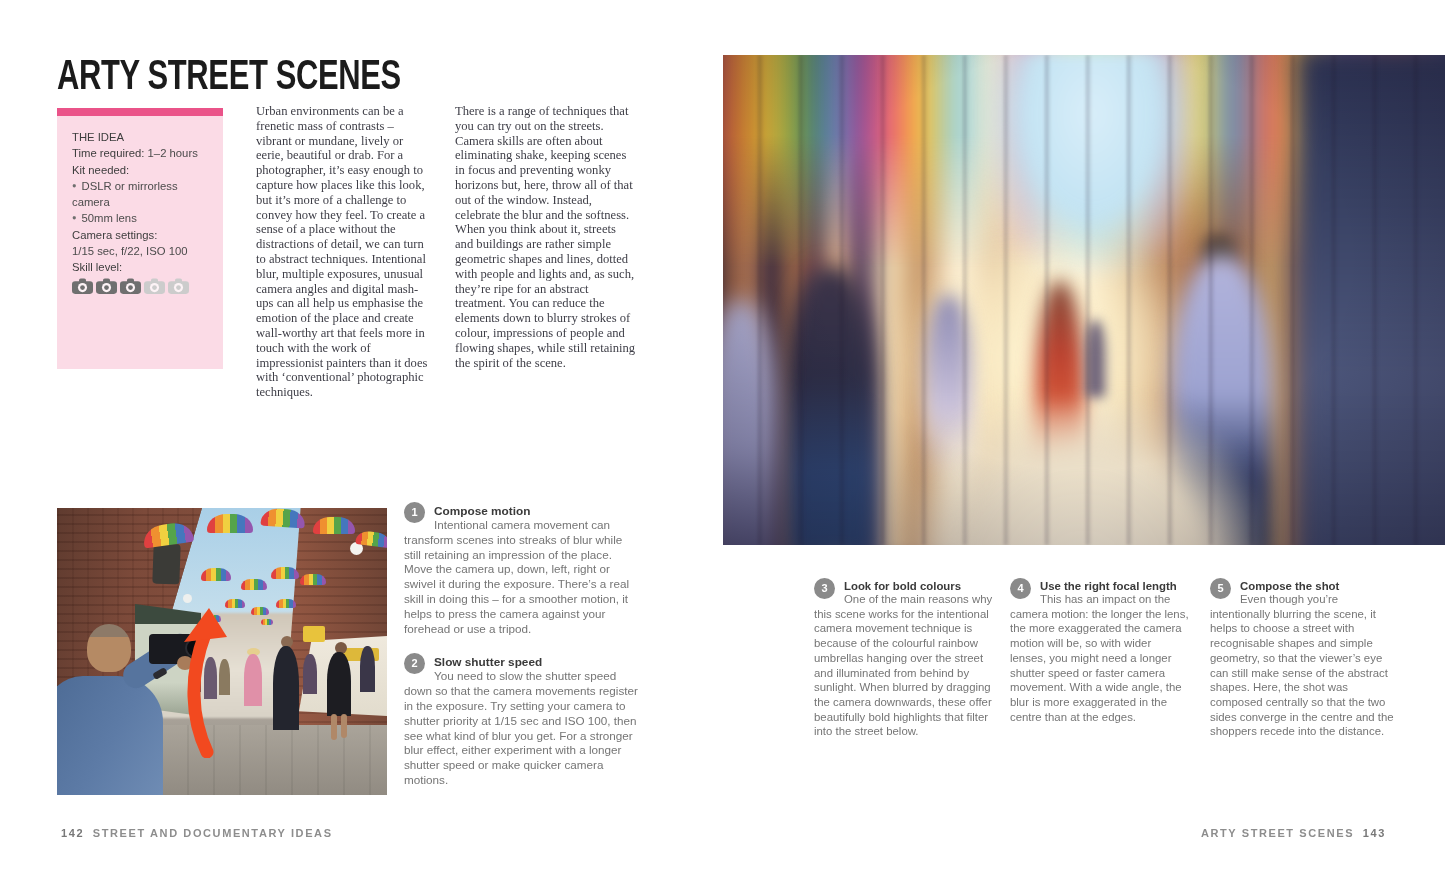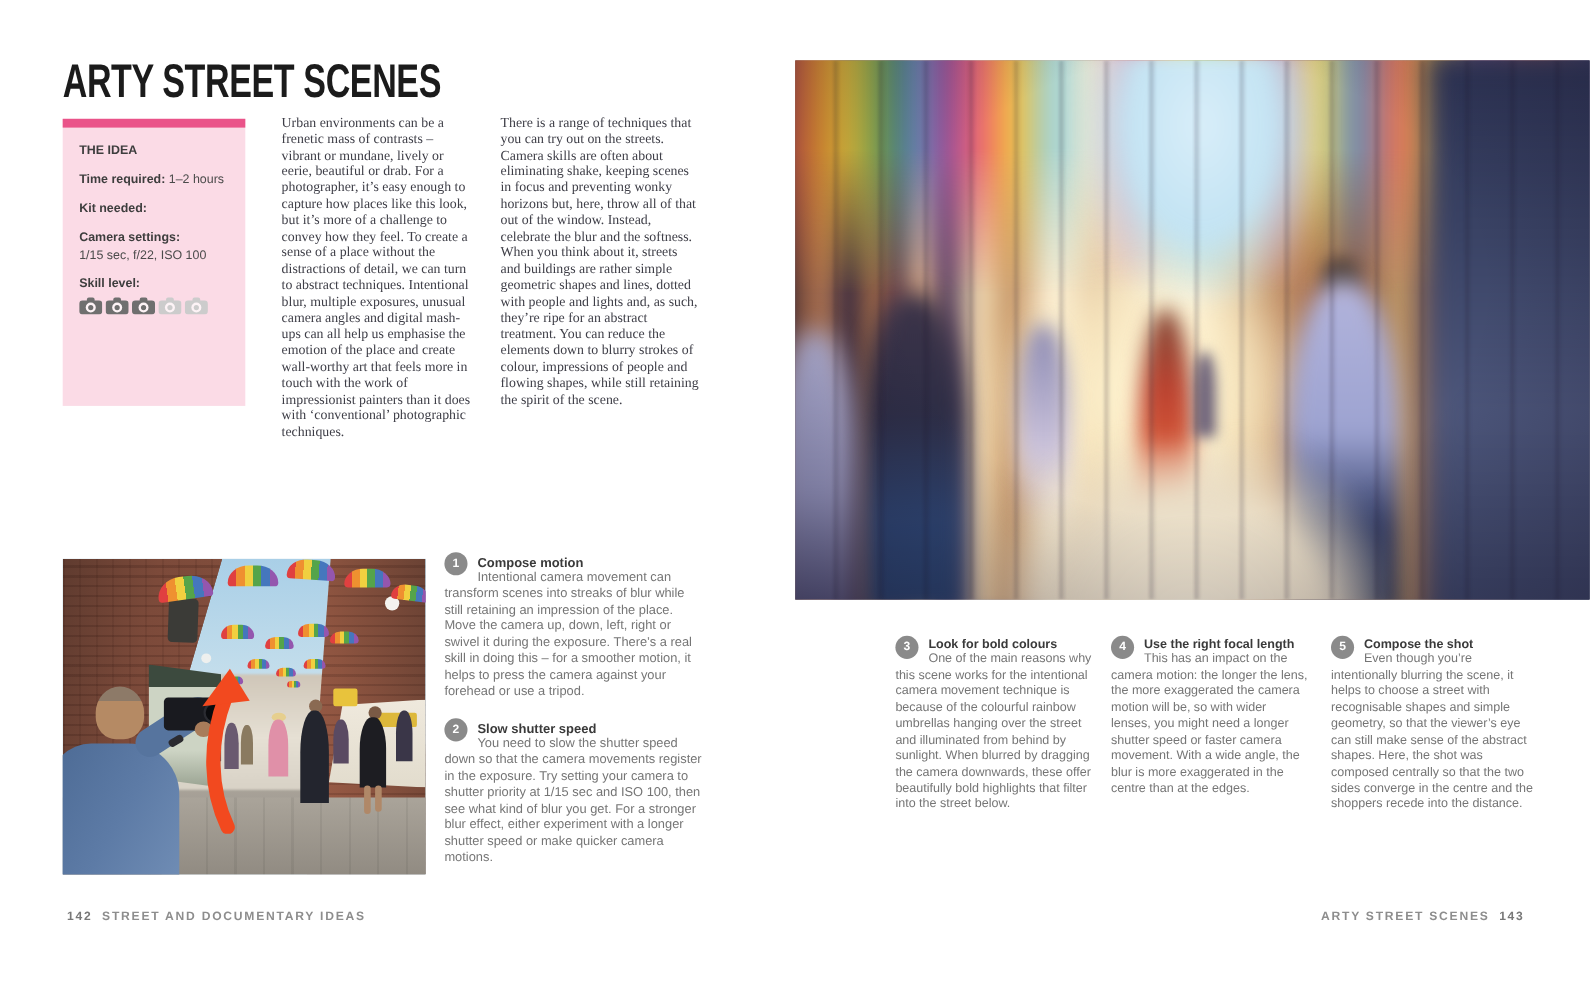--- a/index.html
+++ b/index.html
@@ -14,22 +14,22 @@
   
   #page-title{position:absolute;left:57px;top:50px;font-size:43px;font-weight:700;
     color:var(--ink);letter-spacing:-.5px;transform:scaleX(.72);transform-origin:left center;
     white-space:nowrap}
 
   
   #idea-box{position:absolute;left:57px;top:108px;width:166px;height:261px;
     background:var(--box_pink);}
   #idea-box .bar{height:8px;background:var(--accent_pink)}
   #idea-box .inner{padding:13px 15px 10px 15px;color:#4b4b4b;font-size:11.3px;line-height:1.44}
-  #idea-box .b{font-weight:700;color:#3d3d3d}
-  #idea-box .sec{margin-top:10px}
+  #idea-box .b{font-weight:400;color:#3d3d3d}
+  #idea-box .sec{}
   #idea-box ul{list-style:none}
   #idea-box li::before{content:"●";font-size:7.5px;vertical-align:2px;margin-right:5px;color:#6f6f6f}
   .skill-row{margin-top:3px;display:flex;gap:3px;align-items:center}
   .cam{width:21px;height:16px}
   .cam-on rect{fill:#6f6f6f}.cam-on .lens-ring{fill:#fdf3f6}.cam-on .lens-core{fill:#6f6f6f}
   .cam-off rect{fill:#cccccc}.cam-off .lens-ring{fill:#fdf3f6}.cam-off .lens-core{fill:#cccccc}
 
   
   .serif-col{position:absolute;top:104px;font-family:"Liberation Serif",serif;
     font-size:12.6px;line-height:14.8px;color:var(--serif_ink)}
@@ -163,20 +163,24 @@
 <aside id="idea-box">
   <div class="bar"></div>
   <div class="inner">
     <div class="b">THE IDEA</div>
     <div class="sec">
       <span class="b">Time required:</span>
       <span>1–2 hours</span>
     </div>
     <div class="sec">
       <div class="b">Kit needed:</div>
+      <ul>
+        <li>DSLR or mirrorless camera</li>
+        <li>50mm lens</li>
+      </ul>
     </div>
     <div class="sec">
       <div class="b">Camera settings:</div>
       <div>1/15 sec, f/22, ISO 100</div>
     </div>
     <div class="sec">
       <div class="b">Skill level:</div>
       <div class="skill-row">
           <svg viewBox="0 0 24 18" class="cam cam-on">
             <rect x="0" y="3.5" width="24" height="14.5" rx="3.5"></rect>

